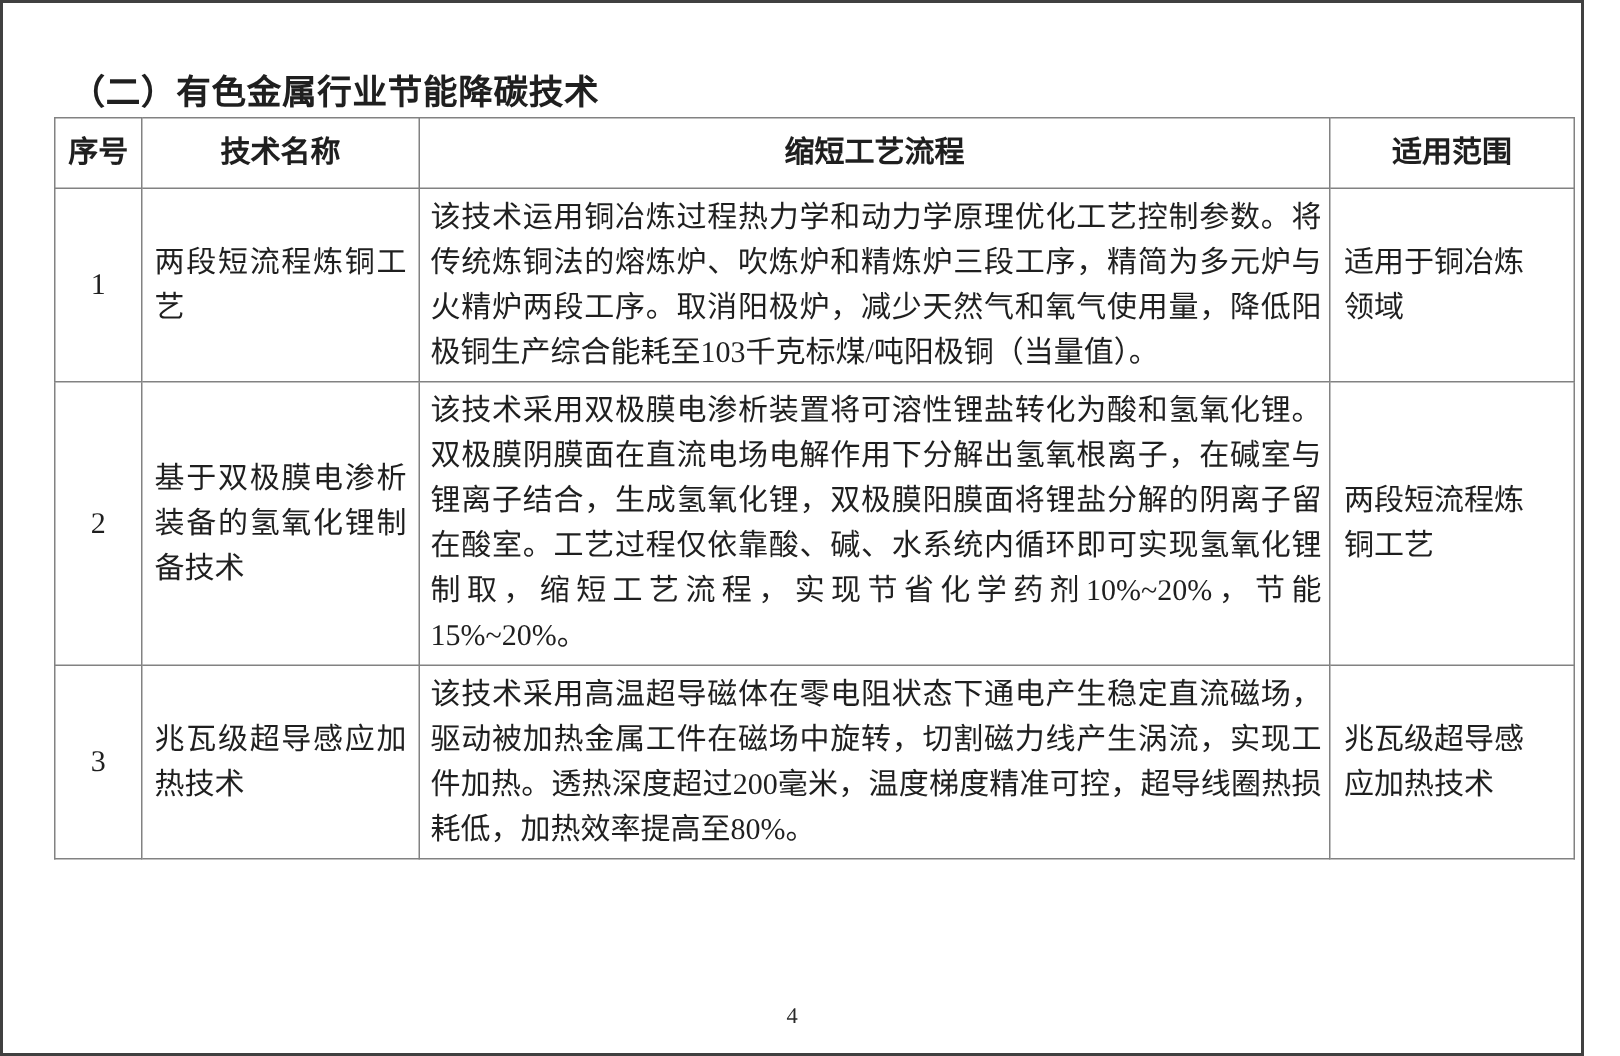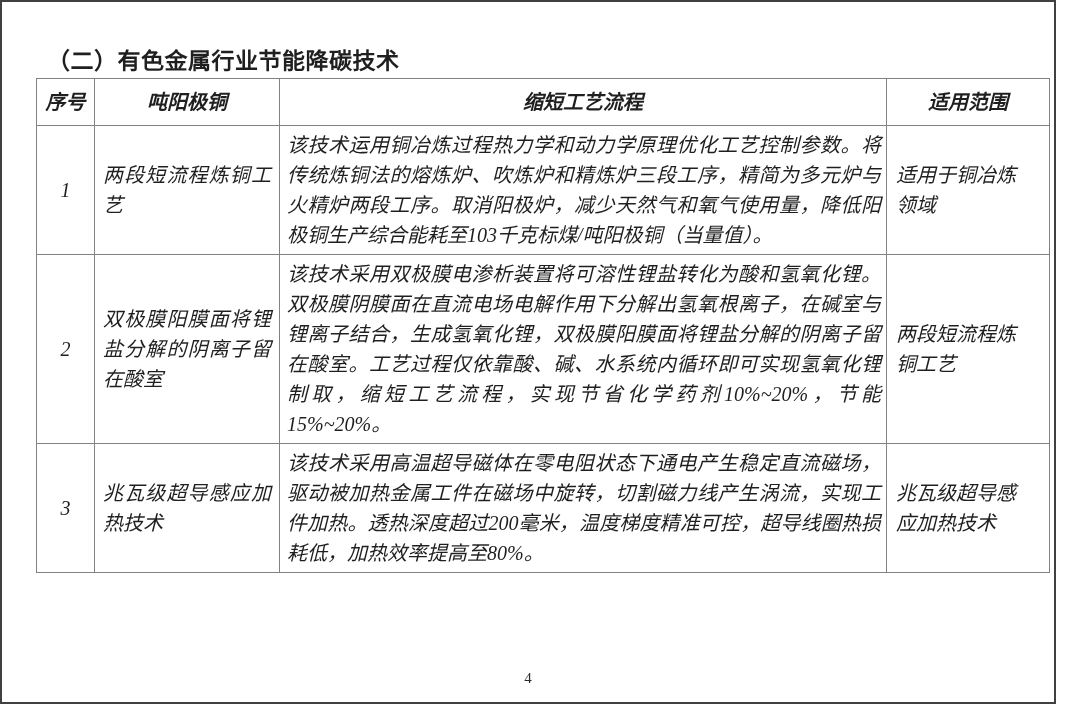--- a/index.html
+++ b/index.html
@@ -29,21 +29,20 @@
     left: 34px; top: 76px;
     width: 1013px;
     border-collapse: collapse;
     table-layout: fixed;
   }
   table.tech-table td, table.tech-table th {
     border: 1px solid #828282;
     vertical-align: middle;
     font-size: 20px;
     line-height: 30px;
-    font-style: italic;
   }
   table.tech-table th {
     font-weight: bold;
     text-align: center;
     height: 47px;
     font-size: 20px;
   }
   col.c-no    { width: 58px; }
   col.c-name  { width: 185px; }
   col.c-prin  { width: 607px; }
@@ -86,35 +85,35 @@
   <table class="tech-table">
     <colgroup>
       <col class="c-no">
       <col class="c-name">
       <col class="c-prin">
       <col class="c-scope">
     </colgroup>
     <thead>
       <tr>
         <th>序号</th>
-        <th>吨阳极铜</th>
+        <th>技术名称</th>
         <th>缩短工艺流程</th>
         <th>适用范围</th>
       </tr>
     </thead>
     <tbody>
       <tr class="r1">
         <td class="cell-no">1</td>
         <td class="cell-name">两段短流程炼铜工艺</td>
         <td class="cell-prin">该技术运用铜冶炼过程热力学和动力学原理优化工艺控制参数。将传统炼铜法的熔炼炉、吹炼炉和精炼炉三段工序，精简为多元炉与火精炉两段工序。取消阳极炉，减少天然气和氧气使用量，降低阳极铜生产综合能耗至103千克标煤/吨阳极铜（当量值）。</td>
         <td class="cell-scope">适用于铜冶炼领域</td>
       </tr>
       <tr class="r2">
         <td class="cell-no">2</td>
-        <td class="cell-name">双极膜阳膜面将锂盐分解的阴离子留在酸室</td>
+        <td class="cell-name">基于双极膜电渗析装备的氢氧化锂制备技术</td>
         <td class="cell-prin">该技术采用双极膜电渗析装置将可溶性锂盐转化为酸和氢氧化锂。双极膜阴膜面在直流电场电解作用下分解出氢氧根离子，在碱室与锂离子结合，生成氢氧化锂，双极膜阳膜面将锂盐分解的阴离子留在酸室。工艺过程仅依靠酸、碱、水系统内循环即可实现氢氧化锂制取，缩短工艺流程，实现节省化学药剂10%~20%，节能15%~20%。</td>
         <td class="cell-scope">两段短流程炼铜工艺</td>
       </tr>
       <tr class="r3">
         <td class="cell-no">3</td>
         <td class="cell-name">兆瓦级超导感应加热技术</td>
         <td class="cell-prin">该技术采用高温超导磁体在零电阻状态下通电产生稳定直流磁场，驱动被加热金属工件在磁场中旋转，切割磁力线产生涡流，实现工件加热。透热深度超过200毫米，温度梯度精准可控，超导线圈热损耗低，加热效率提高至80%。</td>
         <td class="cell-scope">兆瓦级超导感应加热技术</td>
       </tr>
     </tbody>

